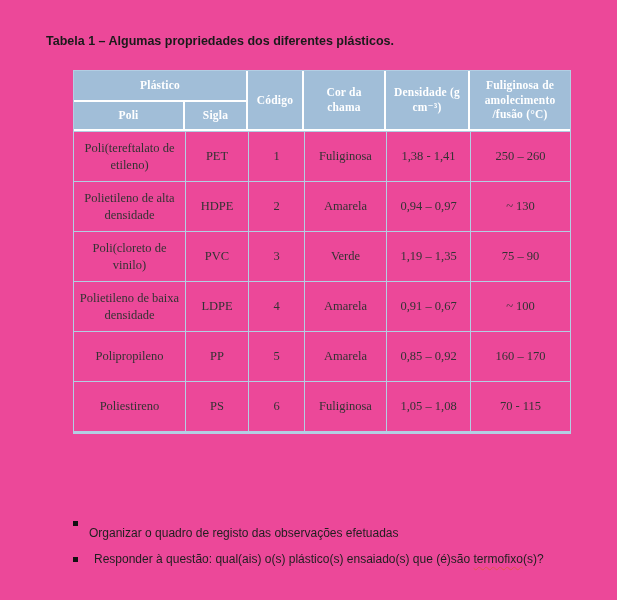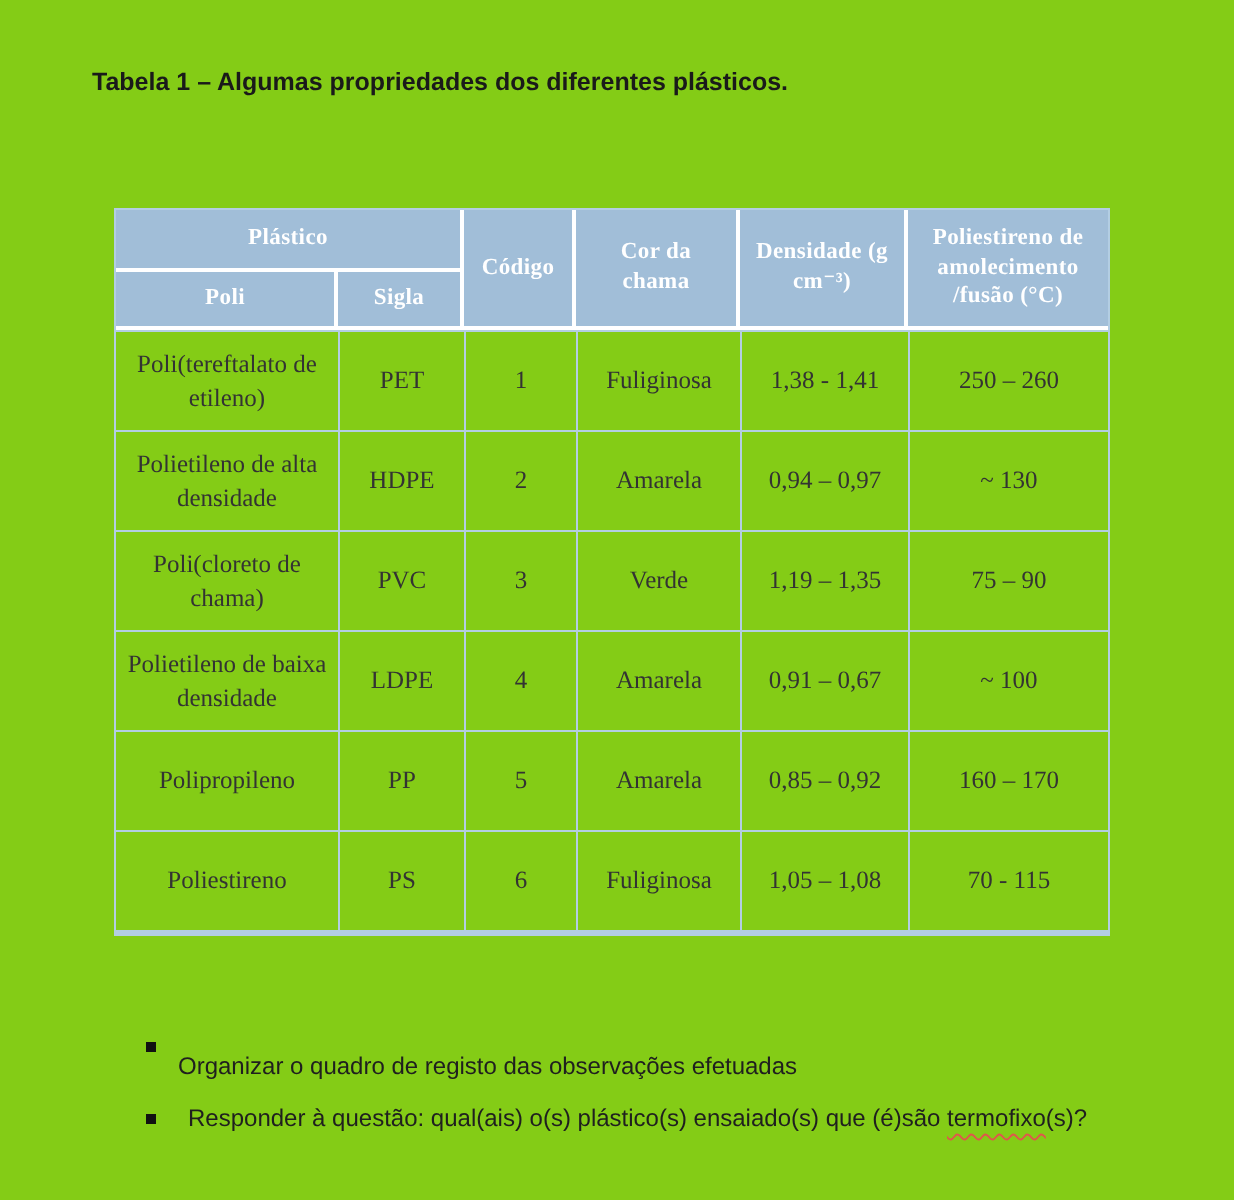--- a/index.html
+++ b/index.html
@@ -5,32 +5,31 @@
   :root{
     --header-bg:#a1bed8;
     --table-border:#b3cee3;
     --header-text:#ffffff;
     --body-text:#333333;
     --squiggle:#e0564c;
   }
   *{box-sizing:border-box;}
   html,body{margin:0;padding:0;background:#ffffff;}
   .page{
-    position:relative;width:617px;height:600px;background:#84cc16;
+    position:relative;width:617px;height:600px;background:#ec4899;
     font-family:"Liberation Sans",sans-serif;overflow:hidden;
   }
   .doc-title{
     position:absolute;left:46px;top:34px;
     font-size:12.5px;font-weight:bold;color:#1a1a1a;white-space:nowrap;
   }
   .table-wrap{
-    position:absolute;left:57px;top:70px;
+    position:absolute;left:73px;top:70px;
     border:1px solid var(--table-border);
     border-bottom:3px solid var(--table-border);
-    margin-top:34px;
   }
   table{
     border-collapse:separate;border-spacing:0;table-layout:fixed;
     font-family:"Liberation Serif","DejaVu Serif",serif;
   }
   th{
     background:var(--header-bg);color:var(--header-text);
     font-weight:bold;font-size:11.5px;letter-spacing:.2px;line-height:1.3;
     text-align:center;vertical-align:middle;padding:2px 8px;
     border-right:2px solid #ffffff;border-bottom:2px solid #ffffff;
@@ -83,21 +82,21 @@
         <col style="width:82px">
           <col style="width:84px">
           <col style="width:100px">
       </colgroup>
       <thead>
         <tr class="hr1">
           <th colspan="2">Plástico</th>
           <th rowspan="2">Código</th>
           <th rowspan="2">Cor da chama</th>
           <th rowspan="2">Densidade (g cm⁻³)</th>
-          <th rowspan="2" class="last-col">Poliestireno de amolecimento /fusão (°C)</th>
+          <th rowspan="2" class="last-col">Fuliginosa de amolecimento /fusão (°C)</th>
         </tr>
         <tr class="hr2">
           <th>Poli</th>
           <th>Sigla</th>
         </tr>
       </thead>
       <tbody>
         <tr>
           <td>Poli(tereftalato de etileno)</td>
           <td>PET</td>
@@ -108,21 +107,21 @@
         </tr>
         <tr>
           <td>Polietileno de alta densidade</td>
           <td>HDPE</td>
           <td>2</td>
           <td>Amarela</td>
           <td>0,94 – 0,97</td>
           <td>~ 130</td>
         </tr>
         <tr>
-          <td>Poli(cloreto de chama)</td>
+          <td>Poli(cloreto de vinilo)</td>
           <td>PVC</td>
           <td>3</td>
           <td>Verde</td>
           <td>1,19 – 1,35</td>
           <td>75 – 90</td>
         </tr>
         <tr>
           <td>Polietileno de baixa densidade</td>
           <td>LDPE</td>
           <td>4</td>

